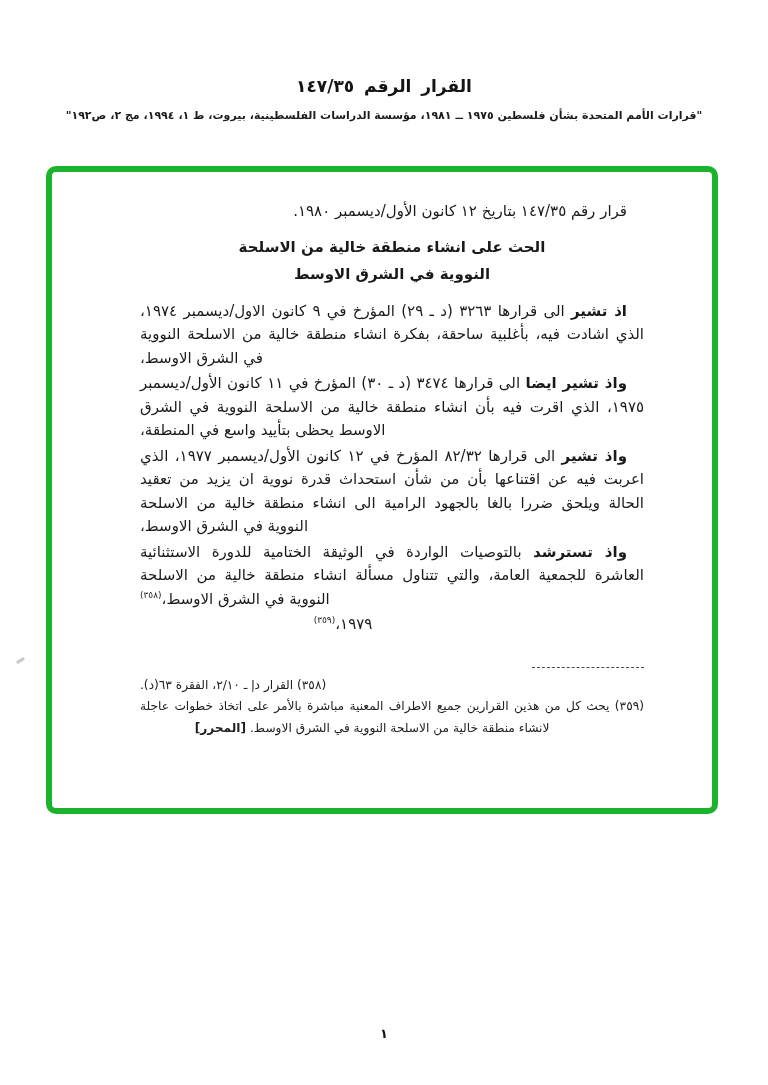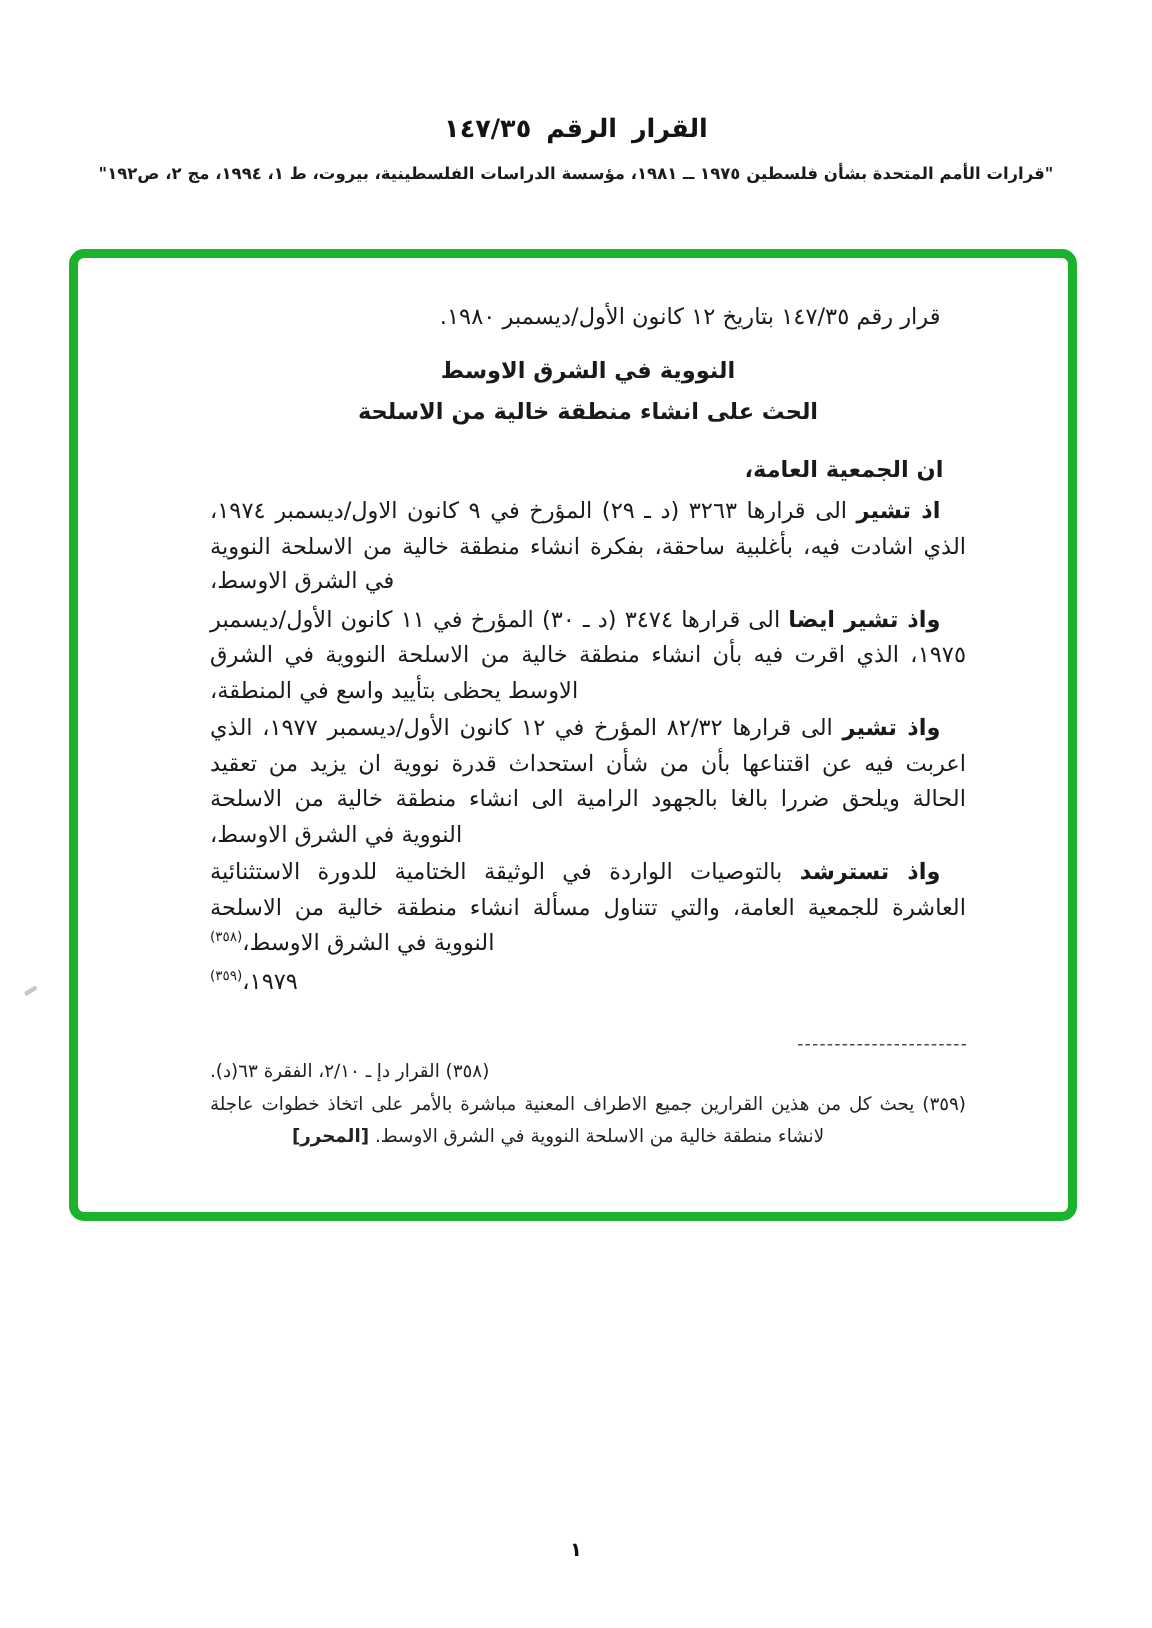--- a/index.html
+++ b/index.html
@@ -20,21 +20,21 @@
   .frame-content{
     position:absolute;top:28px;right:68px;left:88px;
     direction:rtl;font-size:15px;line-height:23.5px;color:#1a1a1a;
   }
   .opening-line{margin:0 0 10px 0;text-align:right;text-indent:17px;}
   .subject{margin:2px 0 12px 0;text-align:center;font-weight:bold;line-height:27px;}
   .preamble-intro{margin:14px 0 4px 0;text-align:right;text-indent:15px;font-weight:bold;}
   .para{margin:0 0 2px 0;text-align:justify;text-align-last:left;text-indent:17px;}
   .para b{font-weight:bold;}
   sup.fnref{font-size:9px;line-height:0;vertical-align:6px;letter-spacing:0;}
-  .tail-line{text-align:left;margin:0 98px 2px 0;text-indent:0;}
+  .tail-line{text-align:center;margin:0 98px 2px 0;text-indent:0;}
   
   .footnotes{margin-top:30px;}
   .fn-divider{width:112px;height:0;border-top:1px dashed #4a4a4a;margin:0 0 7px 0;}
   .footnote{font-size:12.2px;line-height:21.5px;text-align:left;
             padding-right:40px;text-indent:-40px;color:#222;}
   .footnote.long{text-align:justify;text-align-last:center;}
   .footnote b{font-weight:bold;}
   
   .page-number{position:absolute;left:0;top:1026px;width:768px;text-align:center;
                font-size:13px;font-weight:bold;color:#111;}
@@ -48,25 +48,24 @@
   <div class="doc-title">القرار الرقم ١٤٧/٣٥</div>
   <div class="doc-source">"قرارات الأمم المتحدة بشأن فلسطين ١٩٧٥ ــ ١٩٨١، مؤسسة الدراسات الفلسطينية، بيروت، ط ١، ١٩٩٤، مج ٢، ص١٩٢"</div>
 </div>
 
 <div class="frame" style="border-color: rgb(27, 179, 44);">
   <div class="frame-content">
 
     <p class="opening-line">قرار رقم ١٤٧/٣٥ بتاريخ ١٢ كانون الأول/ديسمبر ١٩٨٠.</p>
 
     <div class="subject">
+      <div>الحث على انشاء منطقة خالية من الاسلحة</div>
       <div>النووية في الشرق الاوسط</div>
-      <div>الحث على انشاء منطقة خالية من الاسلحة</div>
     </div>
 
-    <p class="preamble-intro">ان الجمعية العامة،</p>
 
     <div id="paragraphs">
   <div>
     <p class="para"><b>اذ تشير</b><span> الى قرارها ٣٢٦٣ (د ـ ٢٩) المؤرخ في ٩ كانون الاول/ديسمبر ١٩٧٤، الذي اشادت فيه، بأغلبية ساحقة، بفكرة انشاء منطقة خالية من الاسلحة النووية في الشرق الاوسط،</span></p>
 
   </div>
 
   <div>
     <p class="para"><b>واذ تشير ايضا</b><span> الى قرارها ٣٤٧٤ (د ـ ٣٠) المؤرخ في ١١ كانون الأول/ديسمبر ١٩٧٥، الذي اقرت فيه بأن انشاء منطقة خالية من الاسلحة النووية في الشرق الاوسط يحظى بتأييد واسع في المنطقة،</span></p>
 

